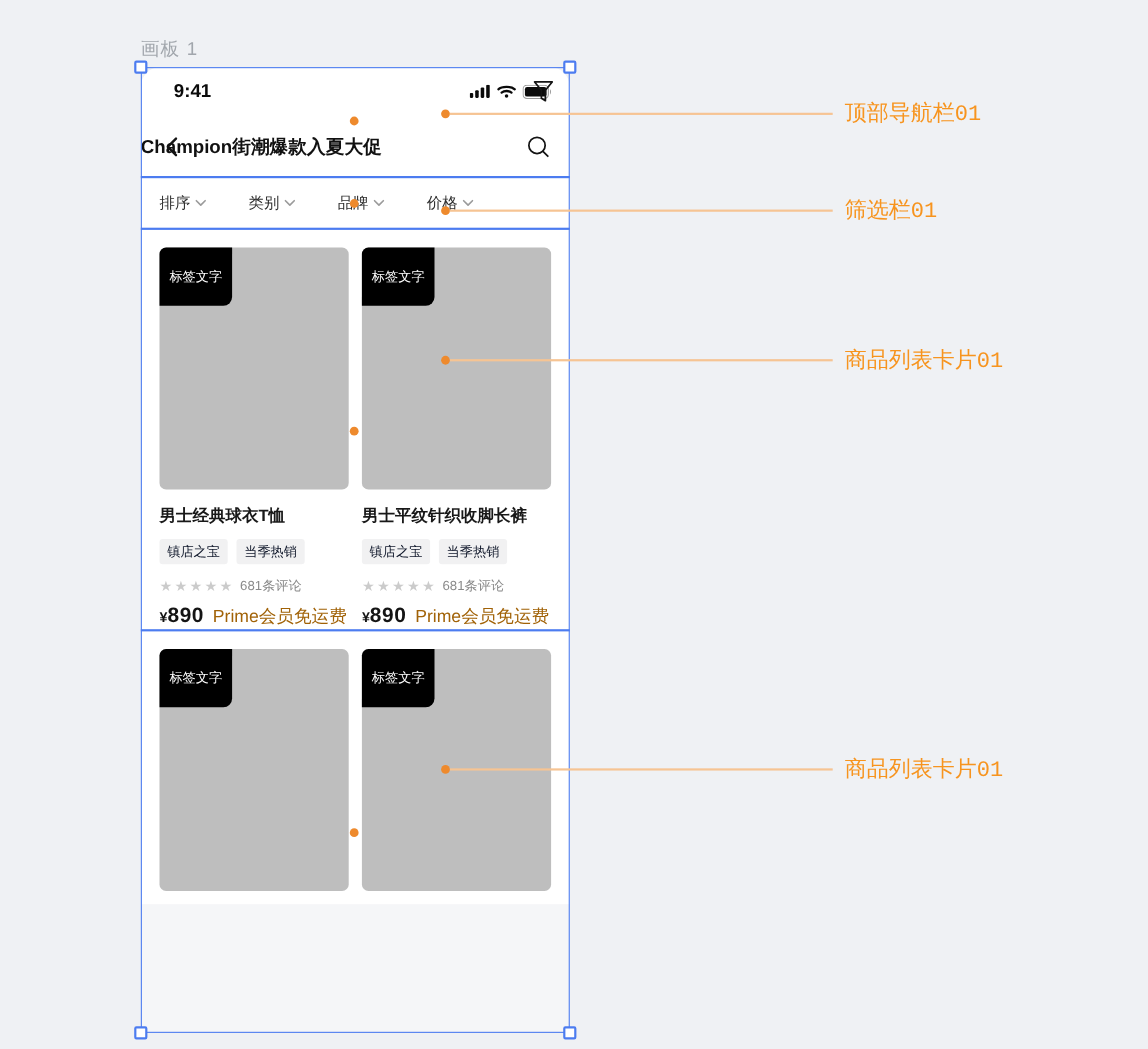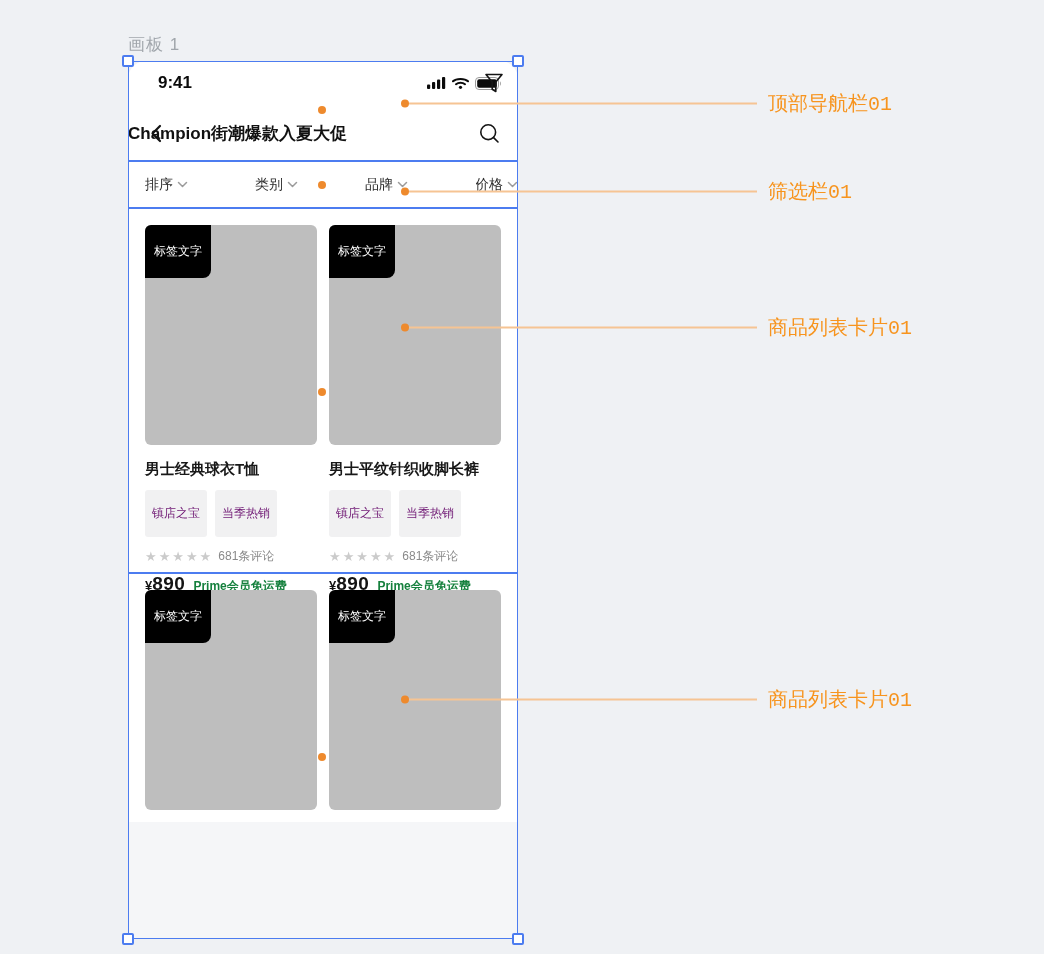--- a/index.html
+++ b/index.html
@@ -53,21 +53,20 @@
   .nav-title {
     position:absolute; left:0; right:0; 
     font-size:17px; font-weight:bold; color:#111111;
   }
   .nav-search { position:absolute; right:18px; display:flex; align-items:center; }
   
   .filter-bar {
     position:absolute; left:0; top:100px; width:390px; height:47px;
     display:flex; align-items:center; gap:38px; padding-left:17px;
     background:#FFFFFF;
-    justify-content:space-between;
   }
   .filter-item { display:flex; align-items:center; gap:4px; font-size:14px; color:#2E2E2E; }
   .filter-fade {
     position:absolute; right:42px; top:1px; width:38px; height:45px;
     background:linear-gradient(to right, rgba(255,255,255,0), #FFFFFF 75%);
   }
   .filter-funnel {
     position:absolute; right:14px; top:11px; z-index:7;
     display:flex; align-items:center;
   }
@@ -81,30 +80,30 @@
     position:absolute; left:0; top:0;
     background:#000000; color:#FFFFFF; font-size:12px;
     padding:18px 9px; border-radius:6px 0 8px 0;
   }
   .card-title {
     margin-top:15px; font-size:15px; font-weight:bold; color:#181818;
     white-space:nowrap;
   }
   .badge-row { margin-top:11px; display:flex; gap:8px; }
   .badge {
-    background:#F1F1F2; color:#701a75; font-size:12px;
-    padding:15px 7px; border-radius:3px;
+    background:#F1F1F2; color:#0f172a; font-size:12px;
+    padding:3px 7px; border-radius:3px;
   }
   .star-row { margin-top:11px; display:flex; align-items:center; }
   .stars { font-size:13px; letter-spacing:2px; color:#CBCBCB; }
   .reviews { font-size:12px; color:#8A8A8A; margin-left:5px; }
   .price-row { margin-top:8px; display:flex; align-items:baseline; }
   .currency { font-size:13px; font-weight:bold; color:#141414; }
   .price { font-size:19px; font-weight:bold; color:#141414; letter-spacing:0.5px;text-align:right; }
-  .shipping { font-size:12px; color:#15803d; margin-left:8px;font-weight:bold; }
+  .shipping { font-size:16px; color:#a16207; margin-left:8px; }
   
   .anno {
     position:absolute; left:401px; display:flex; align-items:center;
     transform:translateY(-50%); z-index:6;font-family:Liberation Mono, monospace;
   }
   .anno-dot {
     width:8px; height:8px; border-radius:50%; background:#EE8A2D; flex:none;
   }
   .anno-line { width:348px; height:2px; background:#F6C493; flex:none; }
   .anno-label {

